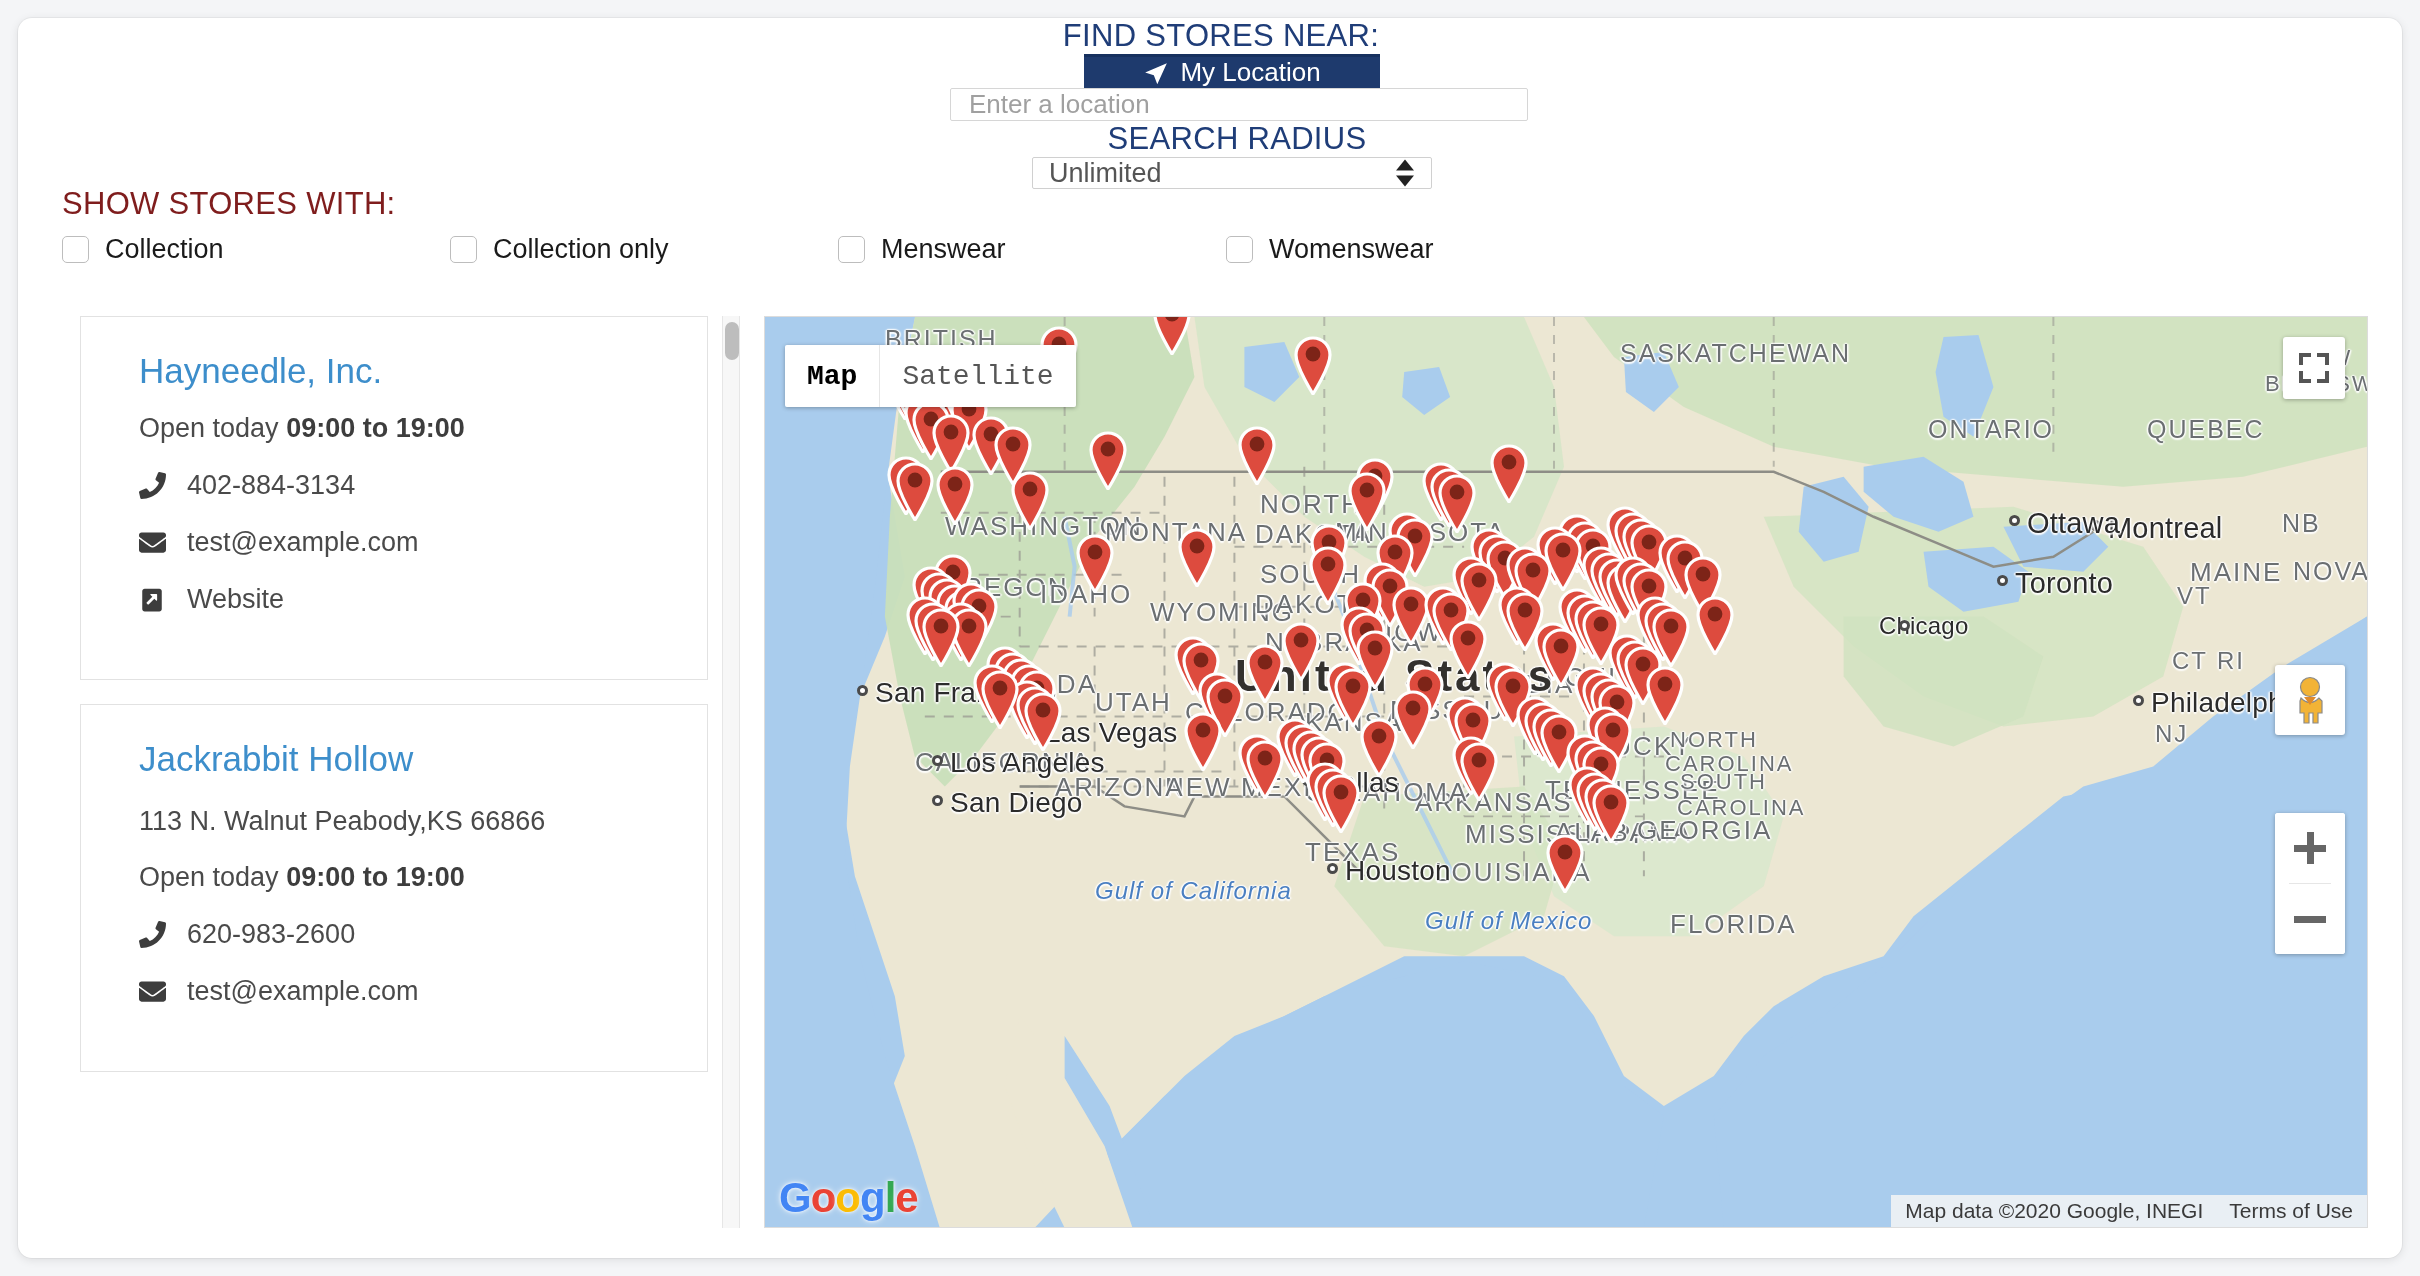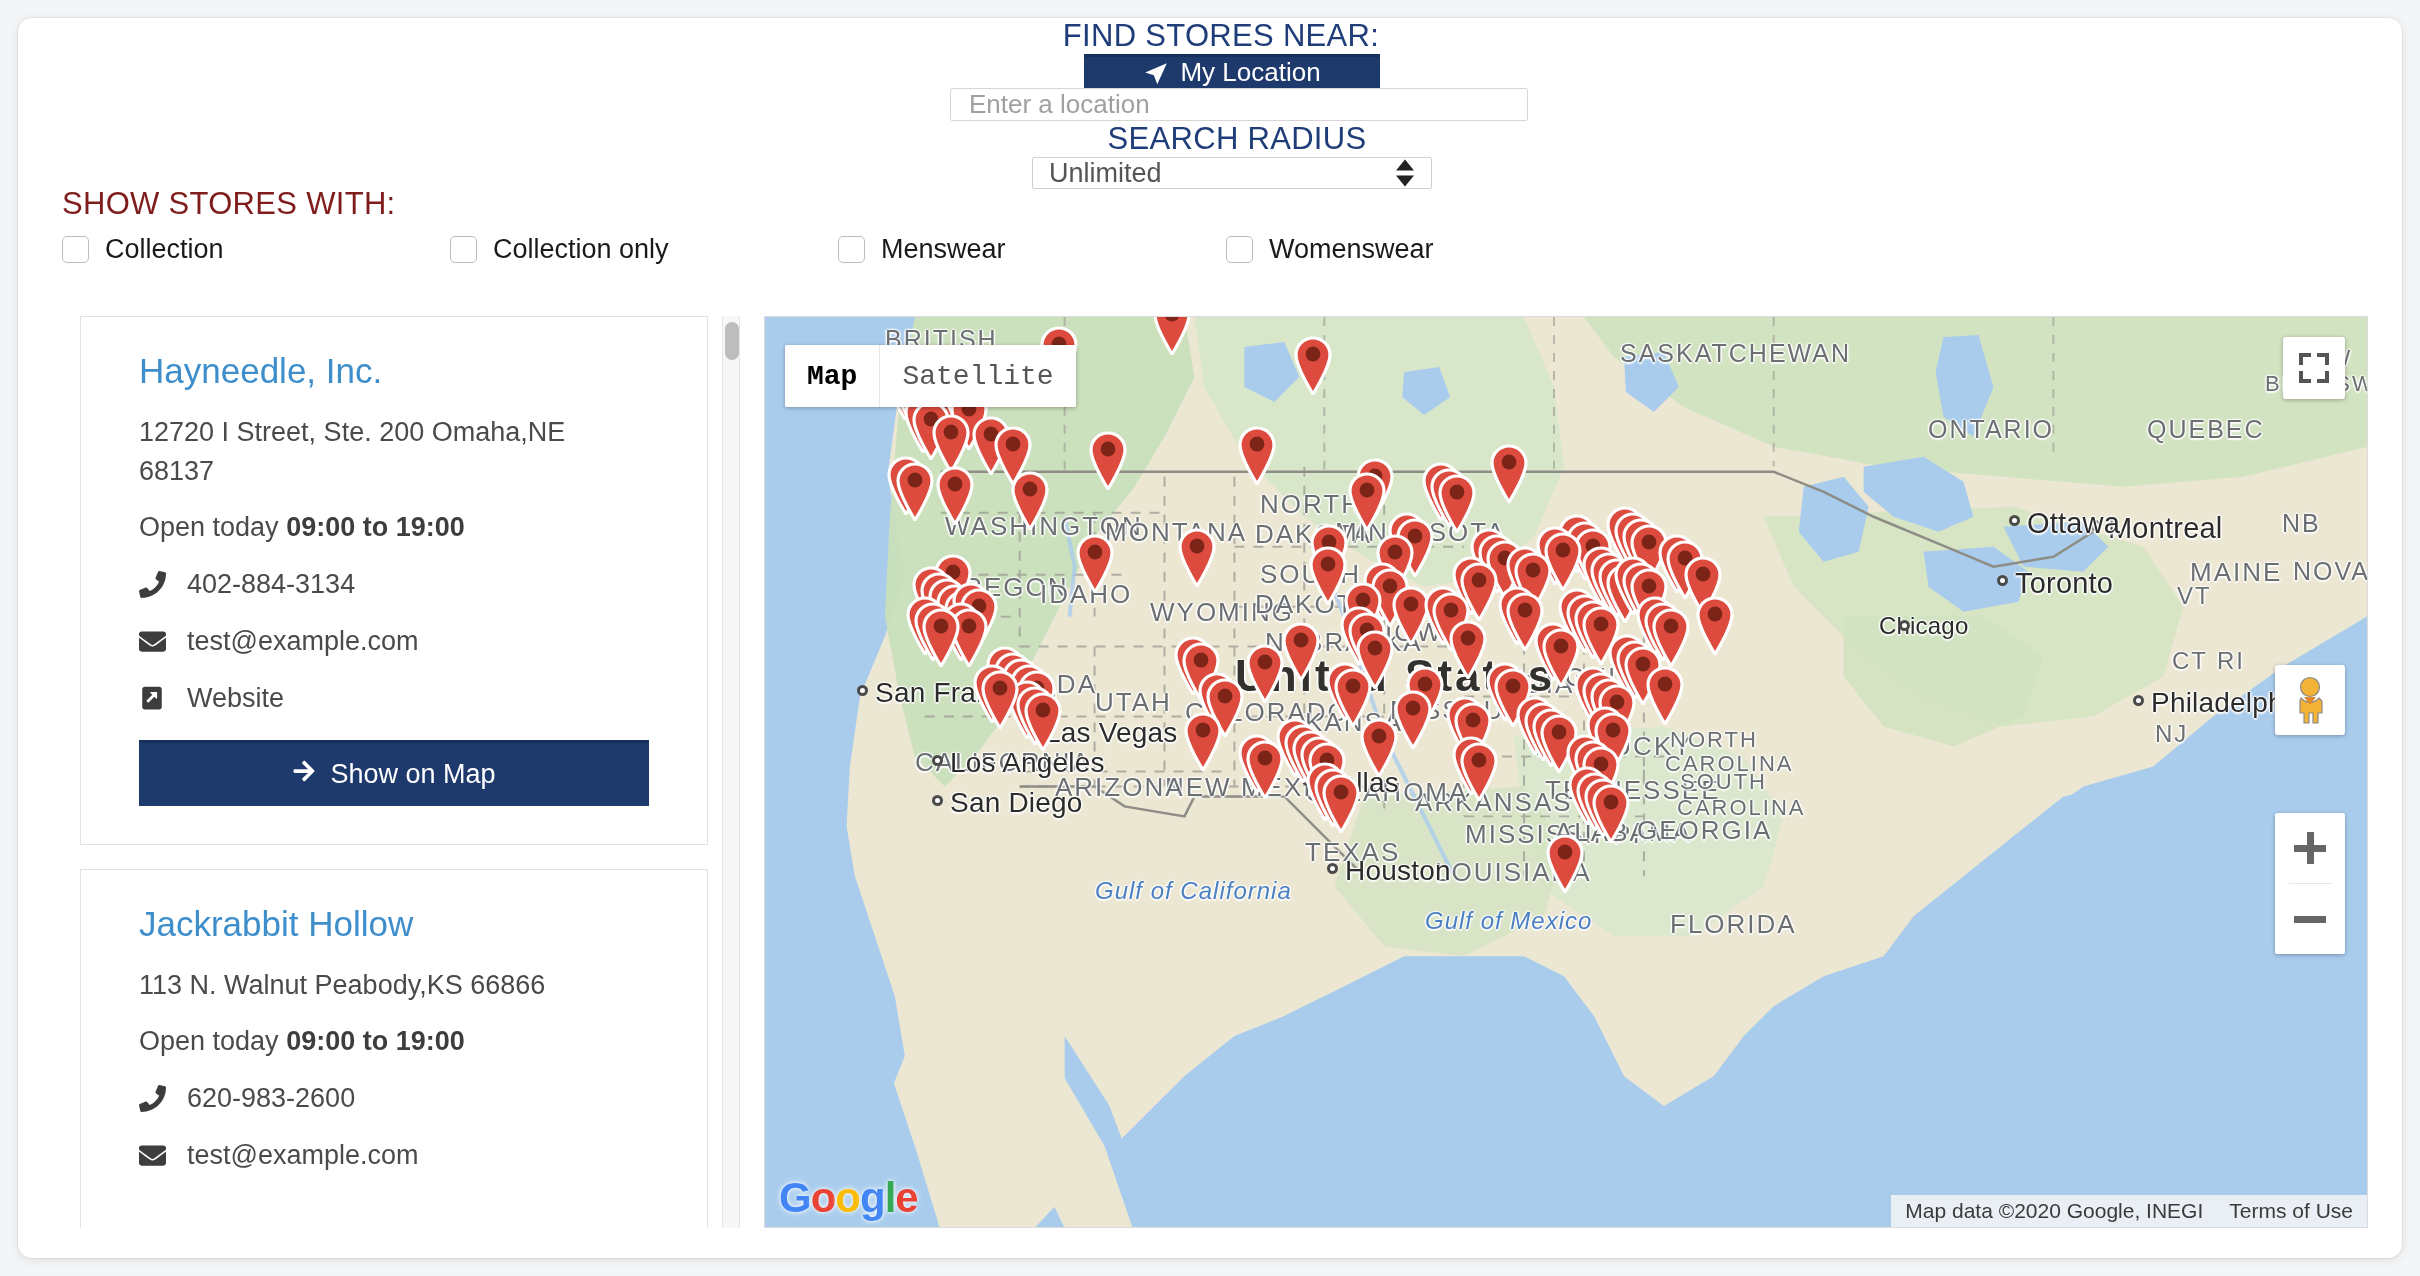--- a/index.html
+++ b/index.html
@@ -425,21 +425,20 @@
     </div>
   </div>
 
   <div id="content-row">
 
     <div id="store-list-panel">
       <div id="store-list-scroll">
 
         <div class="store-card">
           <div class="store-name">Hayneedle, Inc.</div>
-          <div class="store-address">12720 I Street, Ste. 200 Omaha,NE 68137</div>
           <div class="store-hours">
             <span>Open today</span>
             <b>09:00 to 19:00</b>
           </div>
           <div class="store-line">
             <span class="li">
               <svg viewBox="0 0 512 512" width="27" height="27">
                   <path fill="#3d3d3d" d="M493.4 24.6l-104-24c-11.3-2.6-22.9 3.3-27.5 13.9l-48 112c-4.2 9.8-1.4 21.3 6.9 28l60.6 49.6c-36 76.7-98.9 140.5-177.2 177.2l-49.6-60.6c-6.8-8.3-18.2-11.1-28-6.9l-112 48C3.9 366.5-2 378.1.6 389.4l24 104C27.1 504.2 36.7 512 48 512c256.1 0 464-207.5 464-464 0-11.2-7.7-20.9-18.6-23.4z"></path>
                 </svg>
             </span>
@@ -454,28 +453,20 @@
             <span>test@example.com</span>
           </div>
           <div class="store-line">
             <span class="li">
               <svg viewBox="0 0 512 512" width="26" height="26">
                   <path fill="#3d3d3d" d="M448 80v352c0 26.5-21.5 48-48 48H112c-26.5 0-48-21.5-48-48V80c0-26.5 21.5-48 48-48h288c26.5 0 48 21.5 48 48zM360 136H236c-10.7 0-16 12.9-8.5 20.5l34.9 34.9-112 112c-4.7 4.7-4.7 12.3 0 17l22.1 22.1c4.7 4.7 12.3 4.7 17 0l112-112 34.9 34.9c7.6 7.6 20.5 2.2 20.5-8.5V148c.1-6.6-5.2-12-11.9-12z"></path>
                 </svg>
             </span>
             <span>Website</span>
           </div>
-          <button id="show-on-map-btn-0">
-            <span>
-              <svg viewBox="0 0 448 512" width="24" height="24">
-                  <path fill="#fff" d="M190.5 66.9l22.2-22.2c9.4-9.4 24.6-9.4 33.9 0L441 239c9.4 9.4 9.4 24.6 0 33.9L246.6 467.3c-9.4 9.4-24.6 9.4-33.9 0l-22.2-22.2c-9.5-9.5-9.3-25 .4-34.3L311.4 296H24c-13.3 0-24-10.7-24-24v-32c0-13.3 10.7-24 24-24h287.4L190.9 101.2c-9.8-9.3-10-24.8-.4-34.3z"></path>
-                </svg>
-            </span>
-            <span>Show on Map</span>
-          </button>
         </div>
 
         <div class="store-card">
           <div class="store-name">Jackrabbit Hollow</div>
           <div class="store-address">113 N. Walnut Peabody,KS 66866</div>
           <div class="store-hours">
             <span>Open today</span>
             <b>09:00 to 19:00</b>
           </div>
           <div class="store-line">

